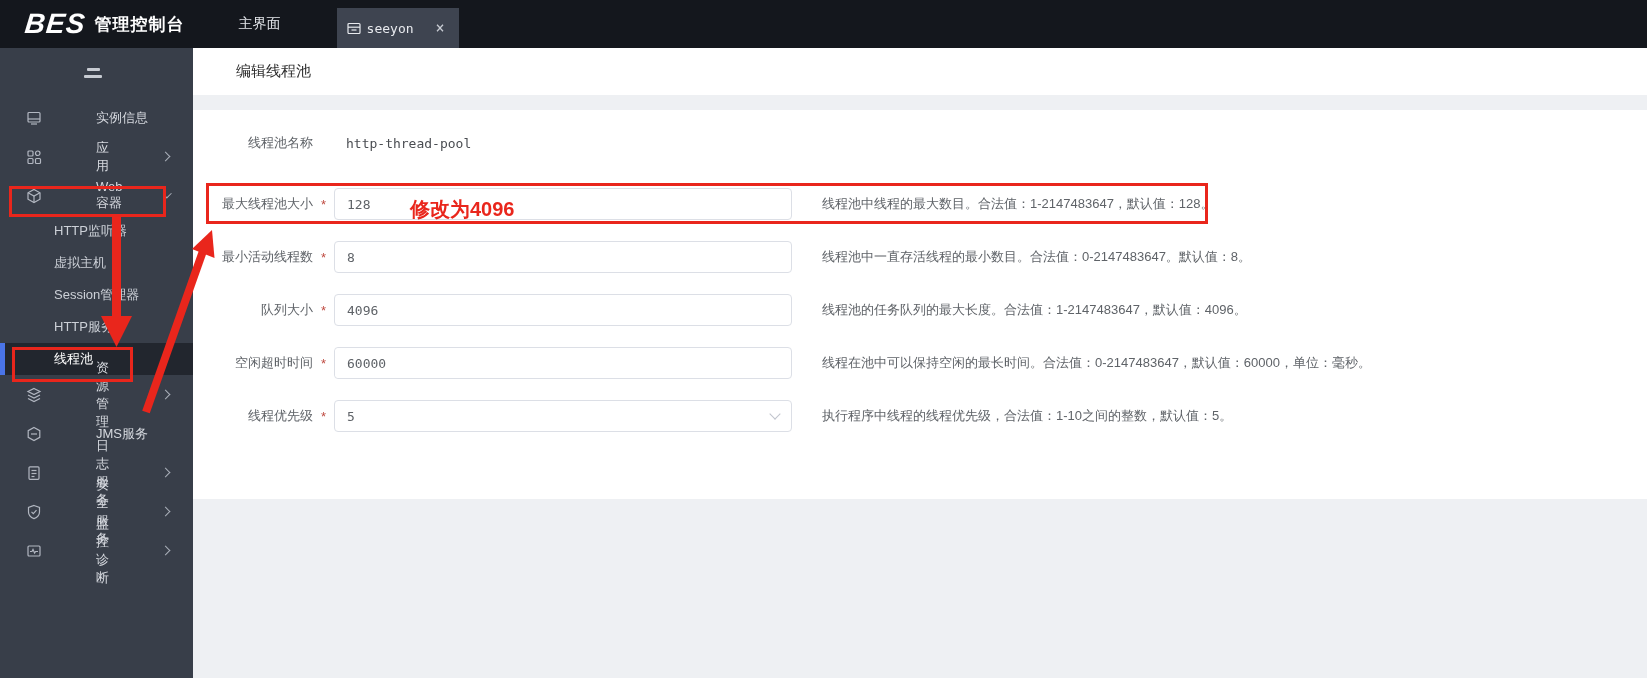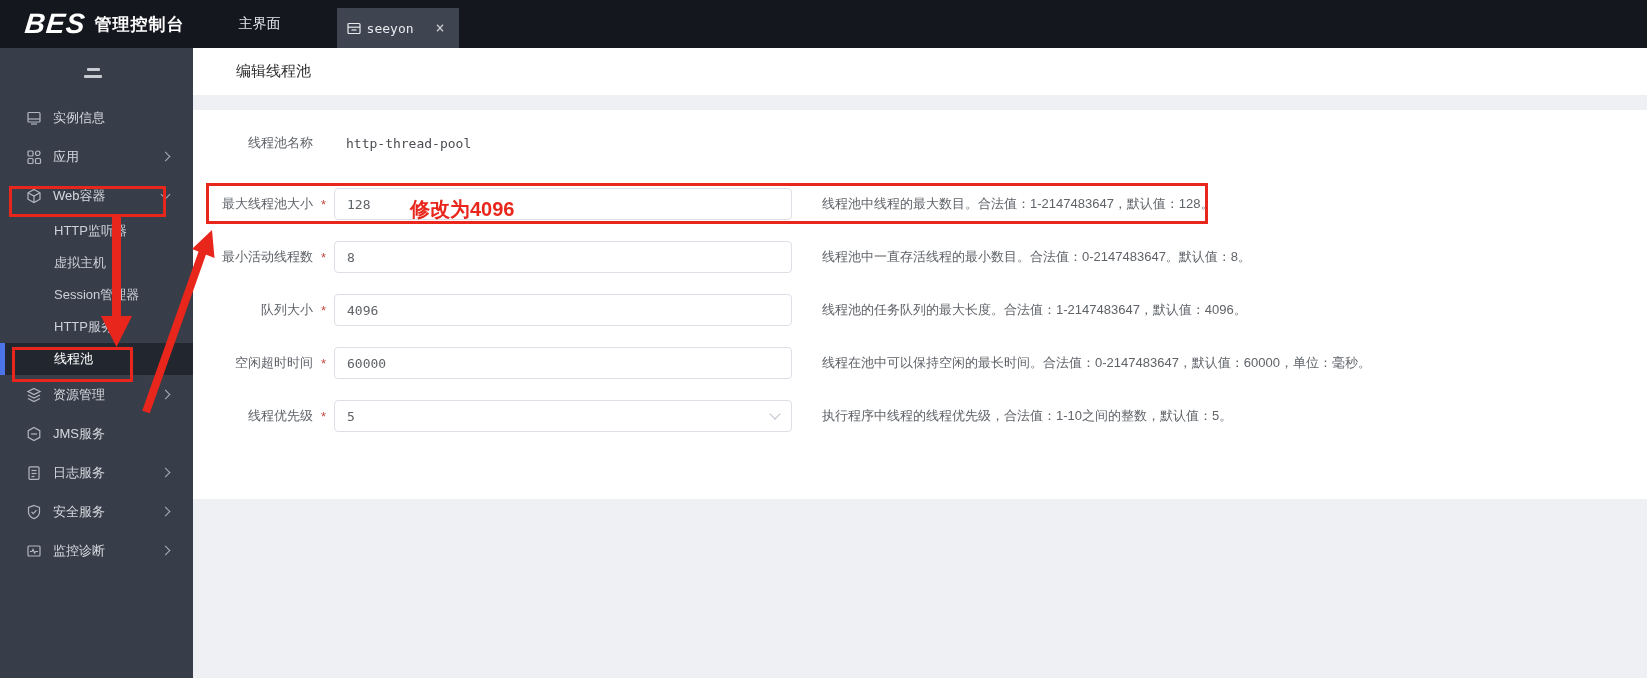--- a/index.html
+++ b/index.html
@@ -14,21 +14,21 @@
   .tab-seeyon .tlabel { margin-left:6px; flex:1; }
   .tab-close { color:#c9cdd4; font-size:15px; line-height:1; padding:2px 4px; cursor:pointer; }
 
   
   .sidebar { position:absolute; left:0; top:48px; width:193px; height:630px; background:#383e49; z-index:2; }
   .collapse { padding:20px 0 10px 84px; cursor:pointer; }
   .collapse span { display:block; height:3px; background:#c7cbd2; border-radius:1px; margin-bottom:4px; }
   .collapse .l1 { width:13px; margin-left:3px; }
   .collapse .l2 { width:18px; }
   .menu { padding-top:6px; }
-  .m-item { height:39px; display:flex; align-items:center; padding-left:26px; color:#d6d9df; font-size:13px; cursor:pointer; position:relative; }
+  .m-item { height:39px; display:flex; align-items:center; padding-left:26px; color:#d6d9df; font-size:13px; cursor:pointer; position:relative;gap:43px; }
   .m-item .ic { width:16px; height:16px; margin-right:11px; flex:0 0 16px; }
   .m-item .lbl { flex:1; }
   .m-sub { height:32px; display:flex; align-items:center; padding-left:54px; color:#ccd0d7; font-size:13px; cursor:pointer; position:relative; }
   .m-sub.active { background:#22262e; color:#fff; }
   .m-sub.active::before { content:""; position:absolute; left:0; top:0; width:5px; height:100%; background:#4a74e8; }
   .chev { width:7px; height:7px; border-right:1.5px solid #aab0ba; border-bottom:1.5px solid #aab0ba; margin-right:24px; }
   .chev.r { transform:rotate(-45deg); }
   .chev.d { transform:rotate(45deg); margin-top:-3px; }
   .ic svg { stroke:#b2b7c1; fill:none; stroke-width:1.2; }
 

